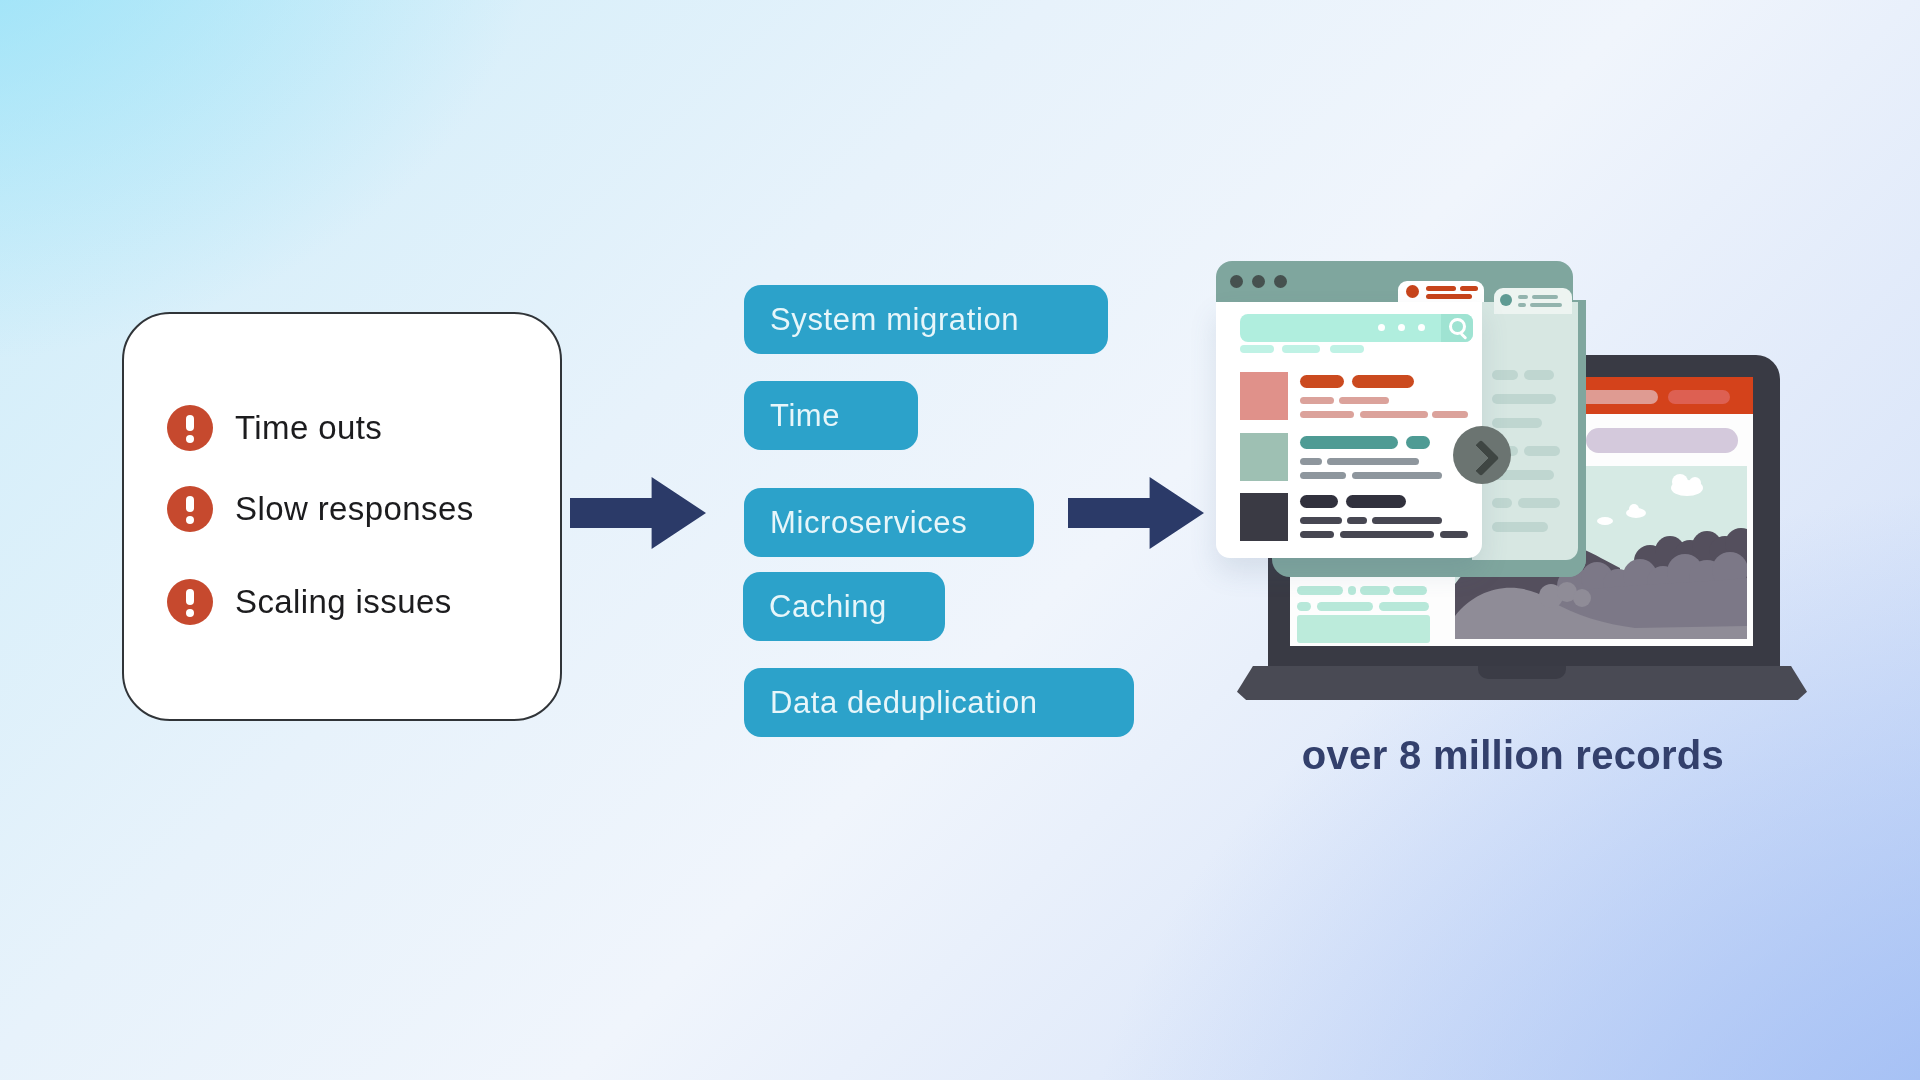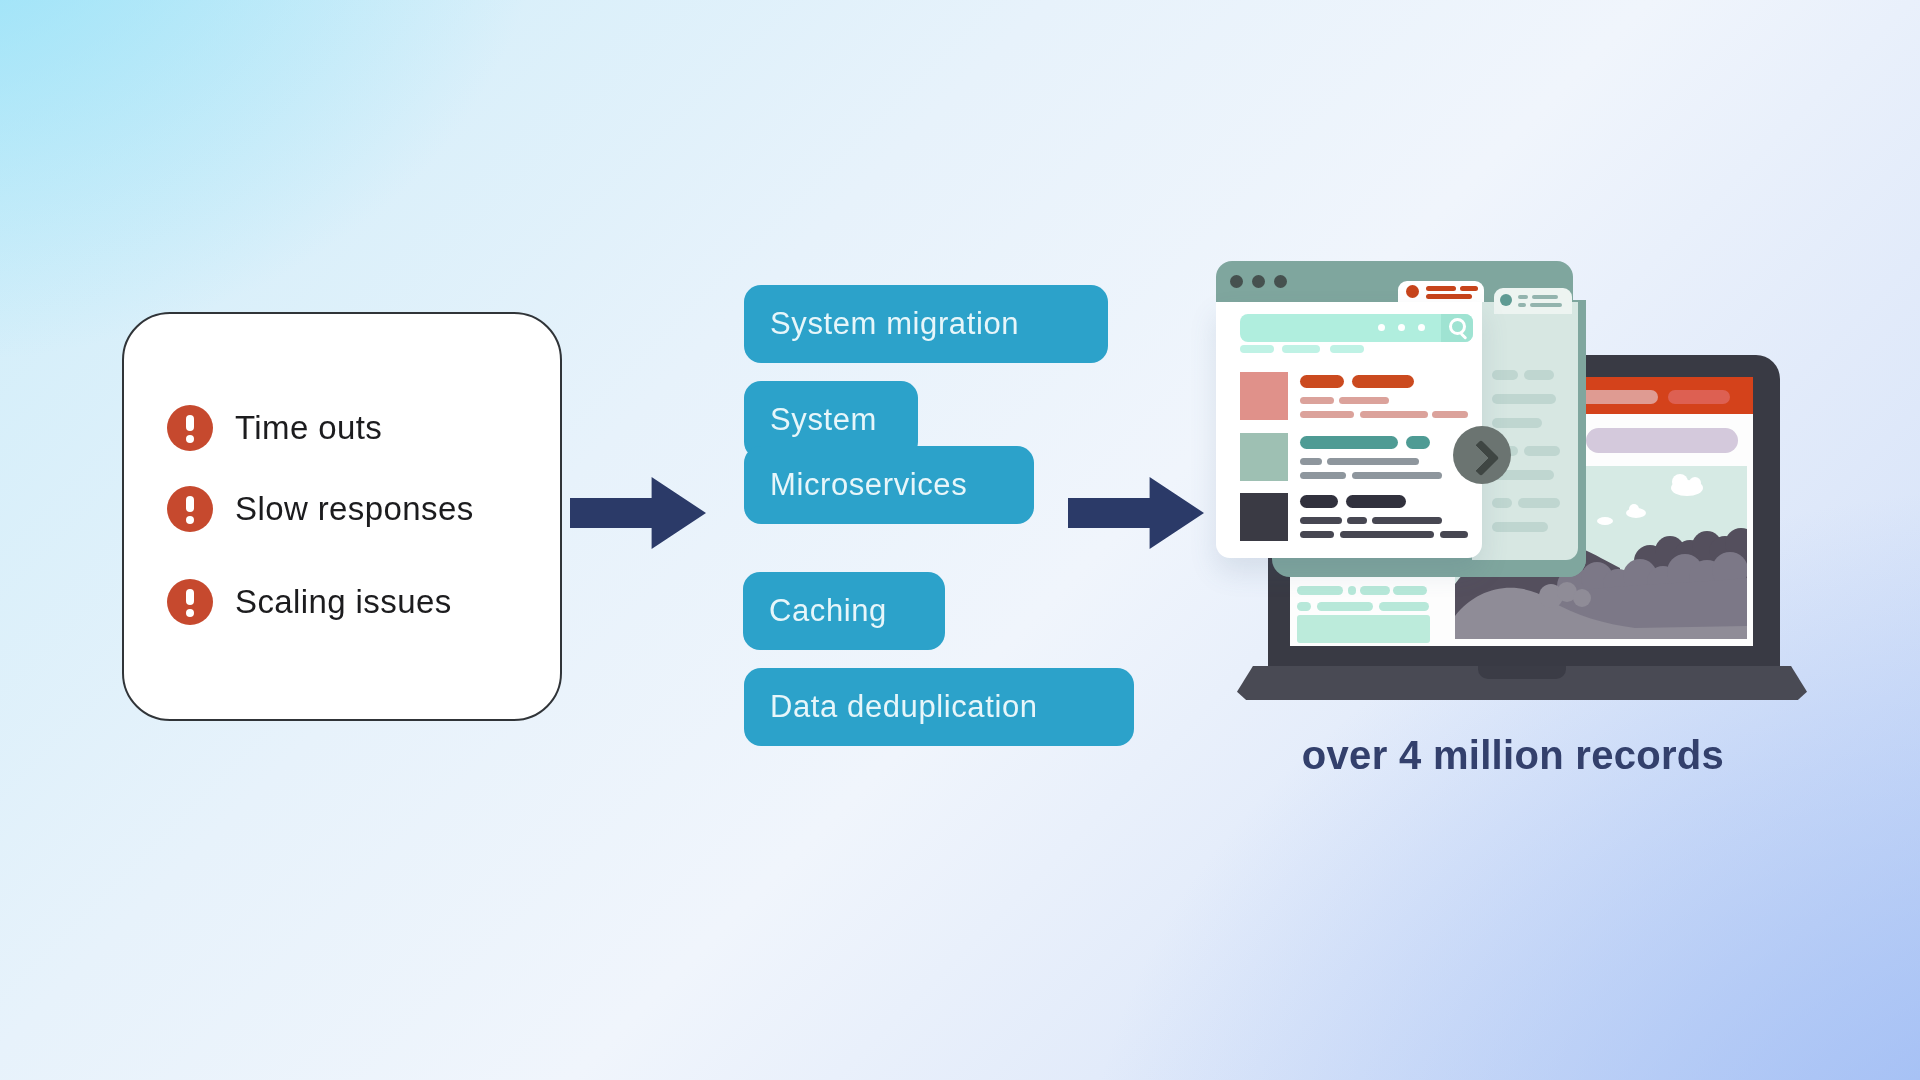--- a/index.html
+++ b/index.html
@@ -21,21 +21,21 @@
         width:8px;height:16px;border-radius:4px;background:#fff;}
   .alert::after{content:"";position:absolute;left:50%;bottom:8px;transform:translateX(-50%);
         width:8px;height:8px;border-radius:50%;background:#fff;}
   .plabel{font-size:33px;color:#1c1c1e;letter-spacing:.4px;white-space:nowrap;}
 
   
   .flow-arrow{position:absolute;width:136px;height:72px;background:#2b3a68;
         clip-path:polygon(0 29%,60% 29%,60% 0,100% 50%,60% 100%,60% 71%,0 71%);}
 
   
-  .chip{position:absolute;height:78px;background:#2ca2ca;border-radius:17px;color:#e7f6fa;
+  .chip{position:absolute;height:69px;background:#2ca2ca;border-radius:17px;color:#e7f6fa;
         display:flex;align-items:center;padding:16px 26px;font-size:31px;letter-spacing:.6px;
         box-sizing:border-box;white-space:nowrap;}
 
   
   #illu{position:absolute;left:1200px;top:250px;width:640px;height:470px;}
   .laptop-frame{position:absolute;left:68px;top:105px;width:512px;height:312px;background:#393a44;
         border-radius:24px 24px 0 0;}
   .laptop-screen{position:absolute;left:90px;top:127px;width:463px;height:269px;background:#fdfdfd;overflow:hidden;}
   .red-band{position:absolute;left:0;top:0;width:463px;height:37px;background:#d4421b;}
   .laptop-base{position:absolute;left:37px;top:416px;width:570px;height:34px;background:#494a54;
@@ -80,22 +80,22 @@
     <div class="prow" style="top:264px;">
       <span class="alert"></span>
       <span class="plabel">Scaling issues</span>
     </div>
   </div>
 
   <div class="flow-arrow" style="left:570px;top:477px;"></div>
   <div class="flow-arrow" style="left:1068px;top:477px;"></div>
 
   <div class="chip" style="left:744px;top:285px;width:364px;">System migration</div>
-  <div class="chip" style="left:744px;top:381px;width:174px;">System</div>
-  <div class="chip" style="left:744px;top:446px;width:290px;">Microservices</div>
+  <div class="chip" style="left:744px;top:381px;width:174px;">Time</div>
+  <div class="chip" style="left:744px;top:488px;width:290px;">Microservices</div>
   <div class="chip" style="left:744px;top:668px;width:390px;">Data deduplication</div>
   <div class="chip" style="left:743px;top:572px;width:202px;">Caching</div>
 
   <div id="illu">
 
     <div class="laptop-frame"></div>
     <div class="laptop-screen">
       <div class="red-band">
         <div class="pill" style="left:270px;top:13px;width:98px;height:14px;background:#df9b92;"></div>
         <div class="pill" style="left:378px;top:13px;width:62px;height:14px;background:#dd6052;"></div>
@@ -227,16 +227,16 @@
     <div class="pill" style="left:147px;top:267px;width:20px;height:7px;background:#474752;"></div>
     <div class="pill" style="left:172px;top:267px;width:70px;height:7px;background:#474752;"></div>
     <div class="pill" style="left:100px;top:281px;width:34px;height:7px;background:#474752;"></div>
     <div class="pill" style="left:140px;top:281px;width:94px;height:7px;background:#474752;"></div>
     <div class="pill" style="left:240px;top:281px;width:28px;height:7px;background:#474752;"></div>
 
     <div class="next-btn"></div>
   </div>
 
   <div class="caption">
-    <div>over 4 million records</div>
+    <div>over 8 million records</div>
   </div>
 
 </div>
 
 </body></html>

